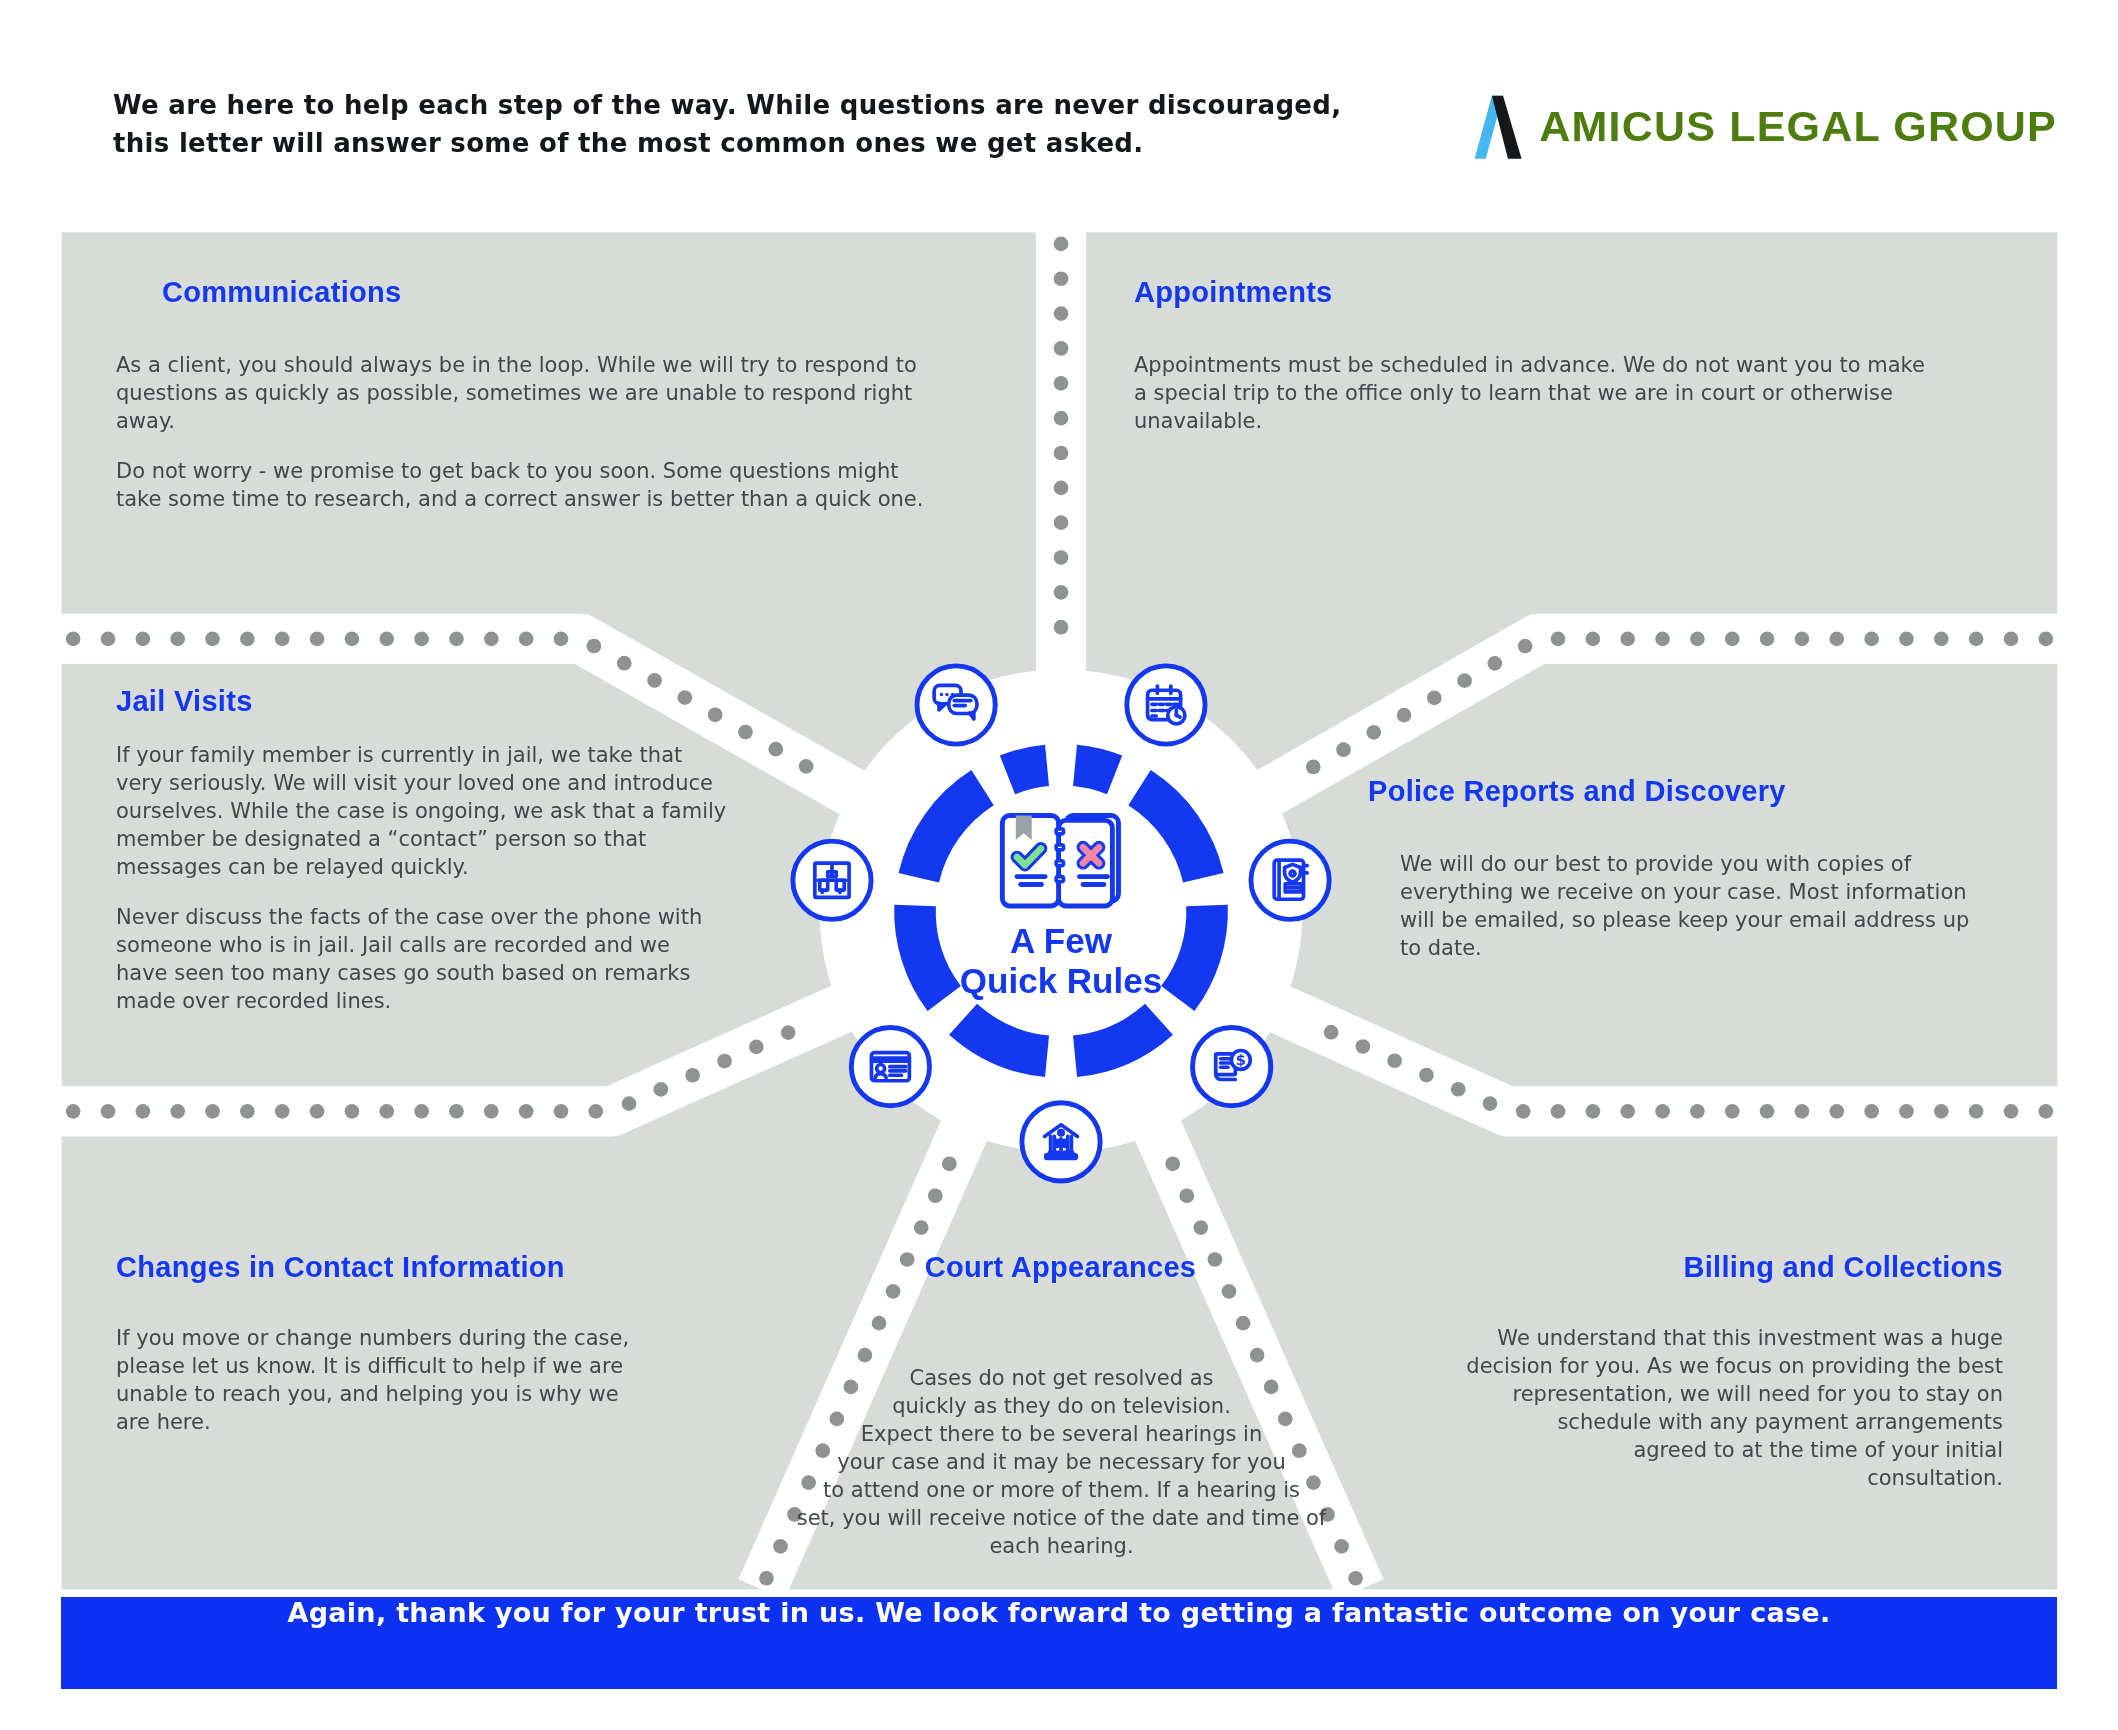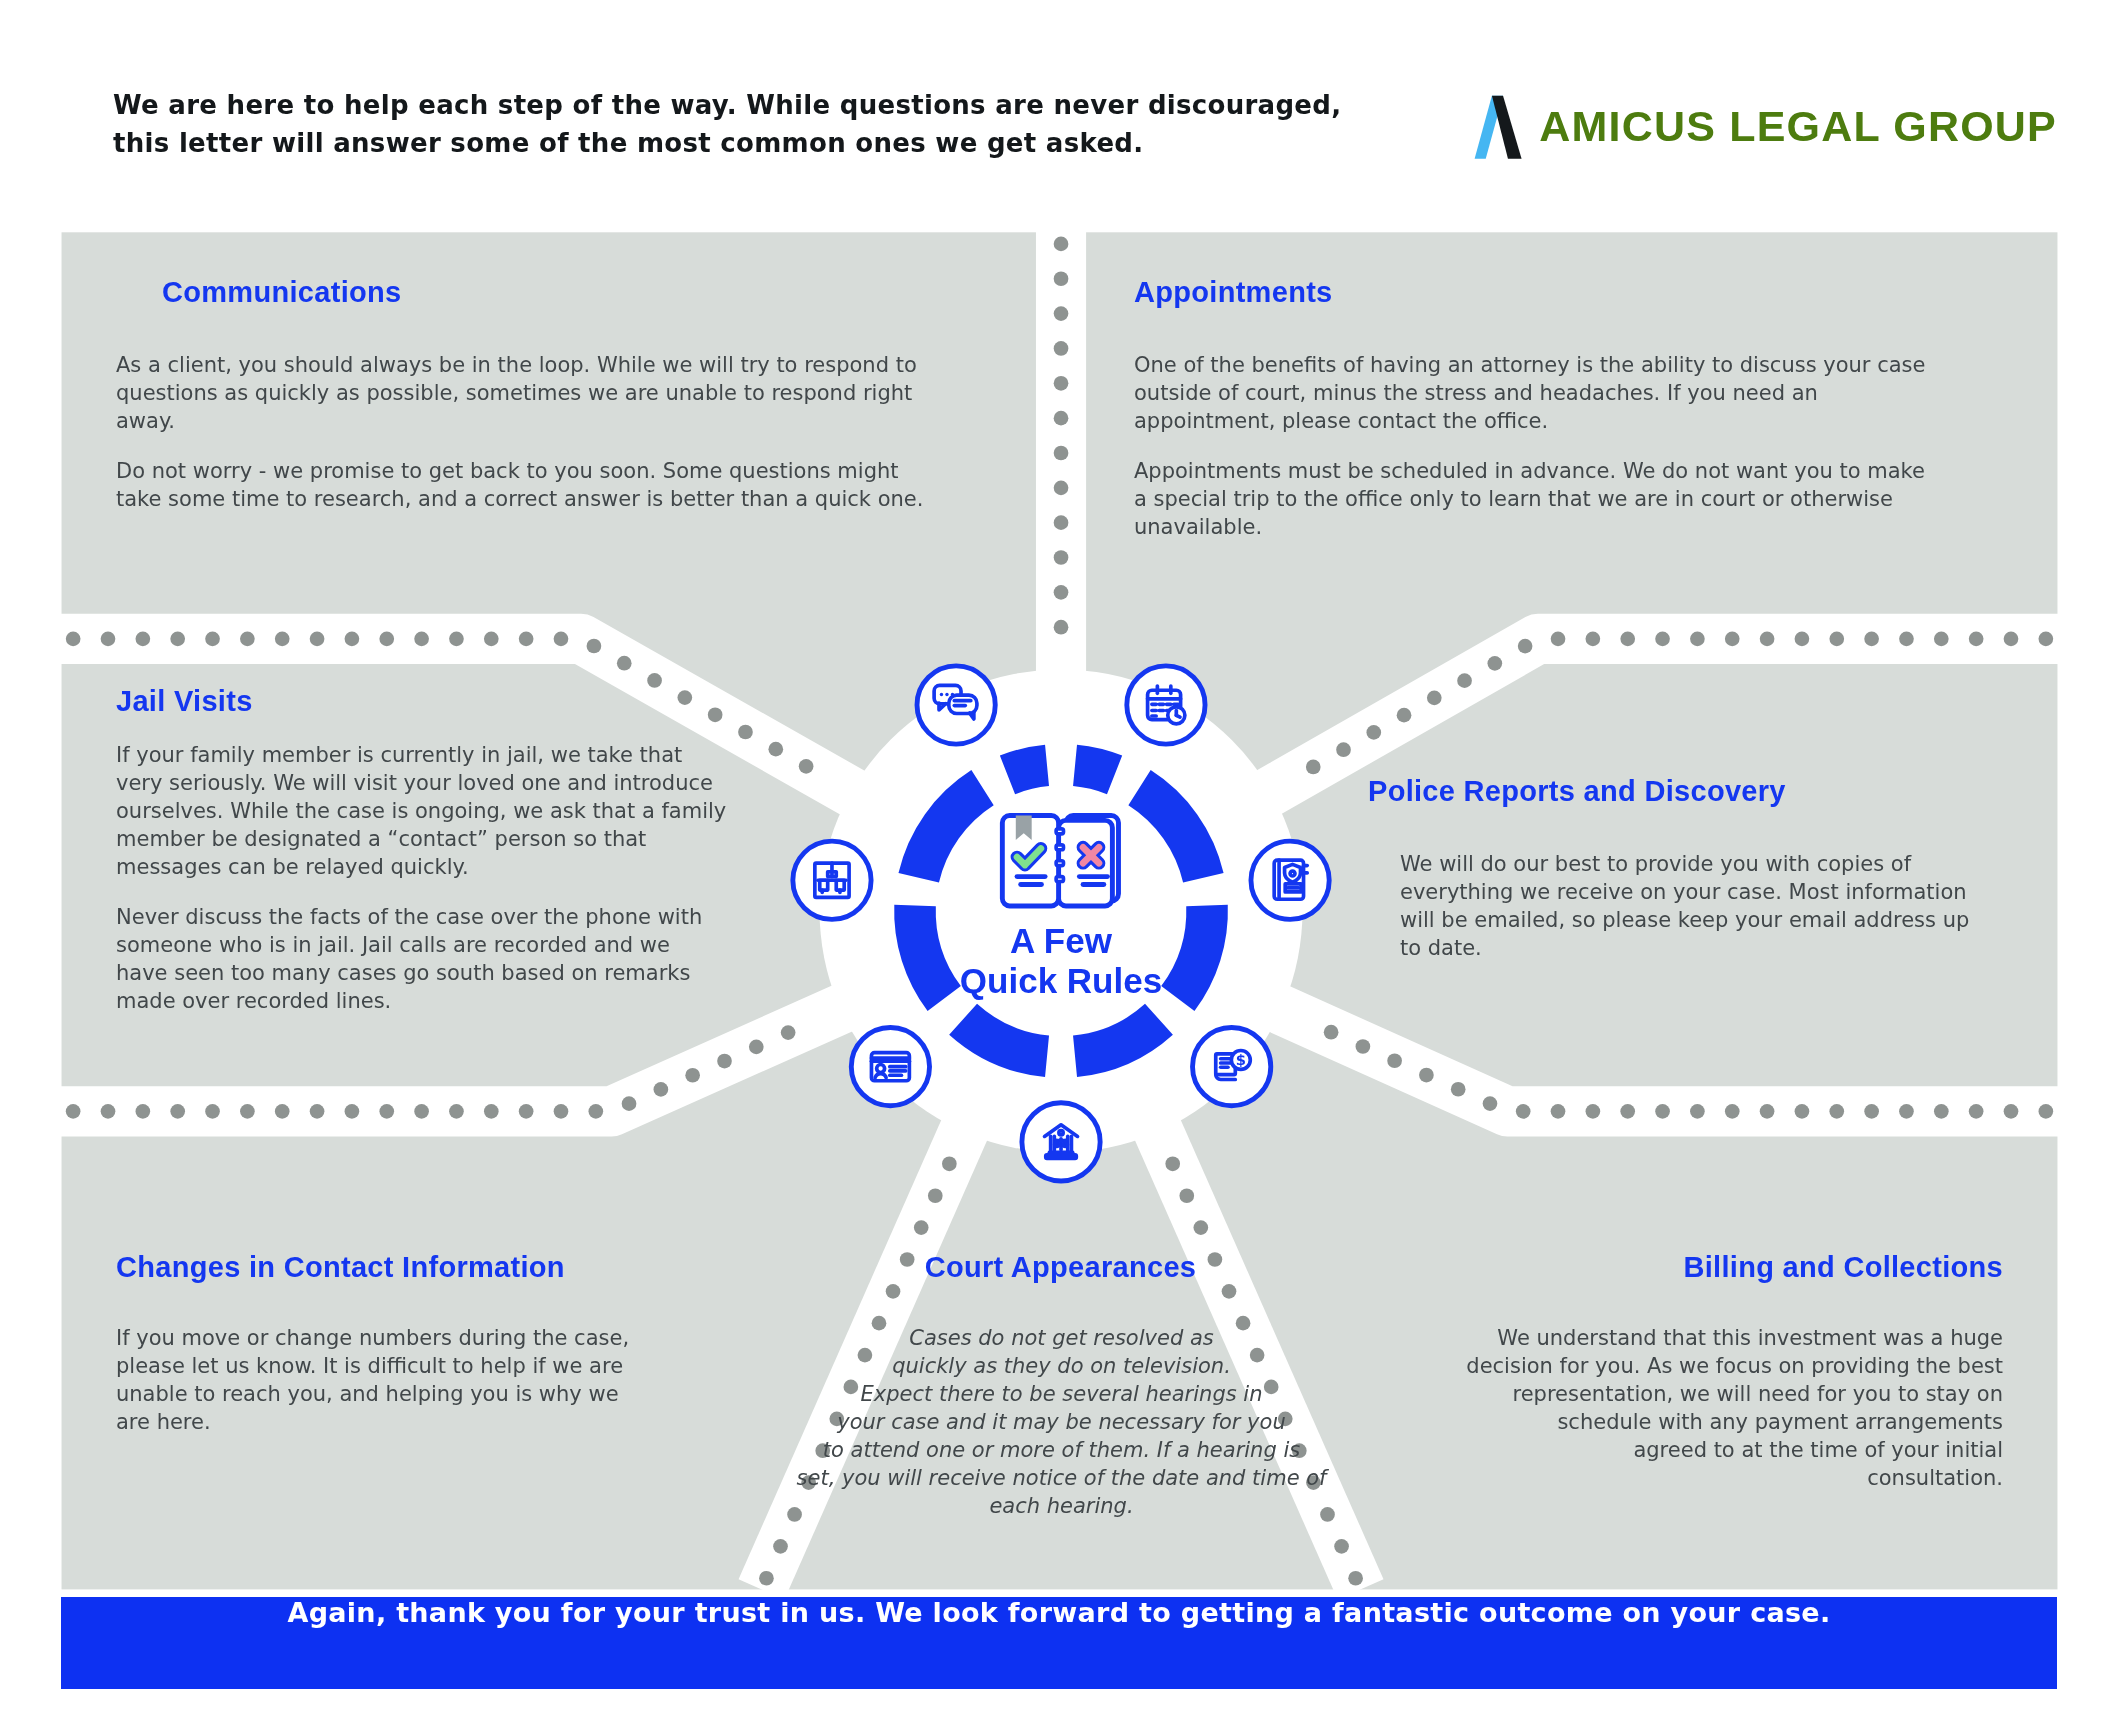--- a/index.html
+++ b/index.html
@@ -321,23 +321,20 @@
 <div class="sec-body" style="left:116px;top:351px;width:893px;">
   <p>As a client, you should always be in the loop. While we will try to respond to
 questions as quickly as possible, sometimes we are unable to respond right
 away.</p>
   <p>Do not worry - we promise to get back to you soon. Some questions might
 take some time to research, and a correct answer is better than a quick one.</p>
 </div>
 
 <div class="sec-title" style="left:1134px;top:276px;">Appointments</div>
 <div class="sec-body" style="left:1134px;top:351px;width:880px;">
-  <p>One of the benefits of having an attorney is the ability to discuss your case
-outside of court, minus the stress and headaches. If you need an
-appointment, please contact the office.</p>
   <p>Appointments must be scheduled in advance. We do not want you to make
 a special trip to the office only to learn that we are in court or otherwise
 unavailable.</p>
 </div>
 
 <div class="sec-title" style="left:116px;top:685px;">Jail Visits</div>
 <div class="sec-body" style="left:116px;top:741px;width:648px;">
   <p>If your family member is currently in jail, we take that
 very seriously. We will visit your loved one and introduce
 ourselves. While the case is ongoing, we ask that a family
@@ -359,21 +356,21 @@
 
 <div class="sec-title" style="left:116px;top:1251px;">Changes in Contact Information</div>
 <div class="sec-body" style="left:116px;top:1324px;width:587px;">
   <p>If you move or change numbers during the case,
 please let us know. It is difficult to help if we are
 unable to reach you, and helping you is why we
 are here.</p>
 </div>
 
 <div class="sec-title t-center" style="left:755px;top:1251px;width:611px;text-align:center;">Court Appearances</div>
-<div class="sec-body t-center" style="left:725px;top:1324px;width:673px;font-style:italic;">
+<div class="sec-body t-center" style="left:725px;top:1364px;width:673px;">
   <p>Cases do not get resolved as
 quickly as they do on television.
 Expect there to be several hearings in
 your case and it may be necessary for you
 to attend one or more of them. If a hearing is
 set, you will receive notice of the date and time of
 each hearing.</p>
 </div>
 
 <div class="sec-title t-right" style="left:1330px;top:1251px;width:673px;text-align:right;">Billing and Collections</div>

